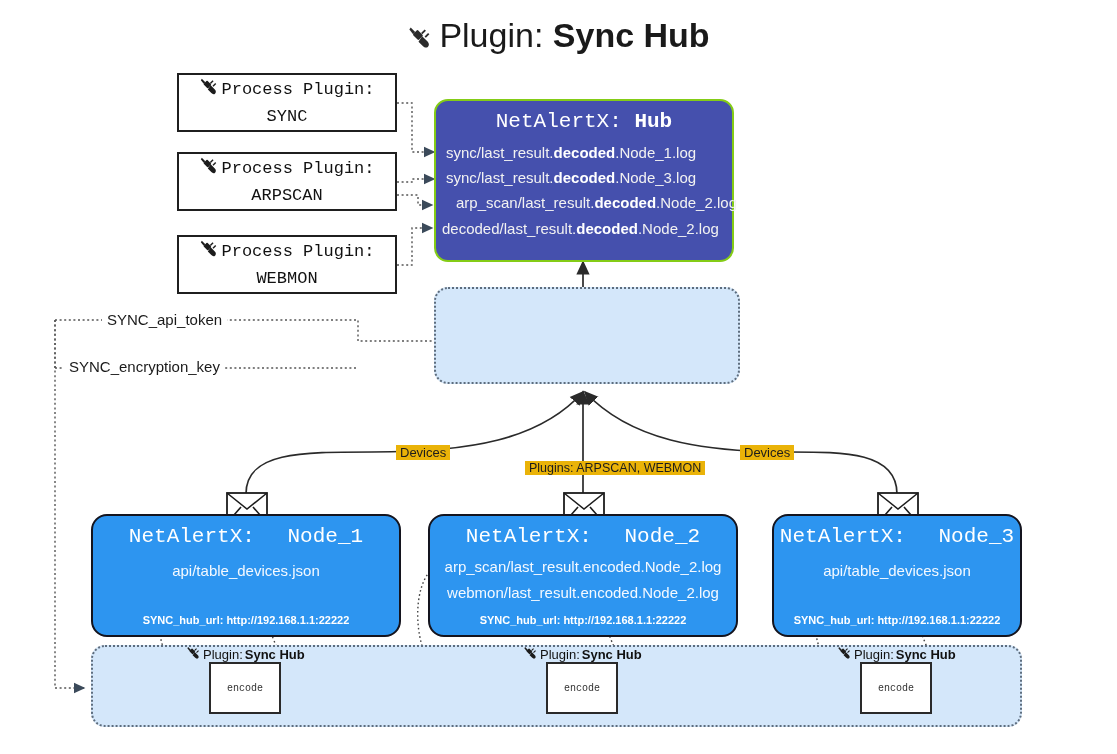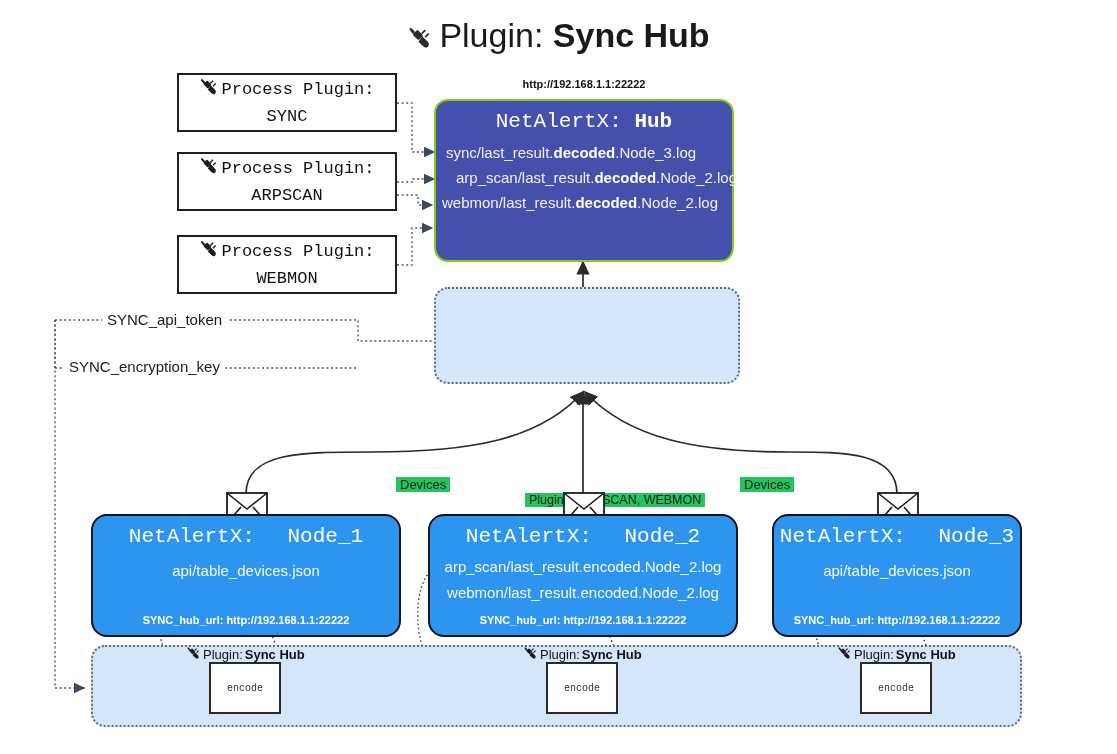--- a/index.html
+++ b/index.html
@@ -51,22 +51,22 @@
         box-sizing:border-box;color:#ffffff;}
   .node .n-title{text-align:center;margin-top:9px;font-size:21px;
         font-family:"Liberation Mono","DejaVu Sans Mono",monospace;white-space:nowrap;}
   .node .n-title b{font-weight:400;padding-left:20px;}
   .node .n-lines{margin-top:10px;text-align:center;}
   .node .n-line{font-size:15px;color:#f4f9ff;line-height:1.72;white-space:nowrap;}
   .node .n-foot{position:absolute;left:0;right:0;bottom:9px;text-align:center;
         font-size:11px;font-weight:700;color:#ffffff;white-space:nowrap;}
 
   
-  .flabel{position:absolute;background:#22c55e;font-size:13px;color:#1c1c1c;
-          white-space:nowrap;padding:0 4px;margin-top:32px;}
+  .flabel{position:absolute;background:#eab308;font-size:13px;color:#1c1c1c;
+          white-space:nowrap;padding:0 4px;}
   .flabel.sm{font-size:12.5px;}
   .keylabel{position:absolute;background:#ffffff;font-size:15px;color:#1a1a1a;
             white-space:nowrap;padding:0 5px;}
   .plabel{position:absolute;font-size:13px;color:#111;white-space:nowrap;
           display:flex;align-items:center;gap:2px;}
   .plabel b{font-weight:700;}
   .plabel .pnorm{font-weight:400;}
 
   .envicon{position:absolute;}
 </style>
@@ -186,36 +186,38 @@
           <rect x="14.4" y="5.0" width="1.7" height="4.6" transform="rotate(45 15.2 7.3)"></rect>
           <rect x="17.6" y="8.2" width="1.7" height="4.6" transform="rotate(45 18.4 10.5)"></rect>
         </g>
           </svg>
       </span>
       <span>Process Plugin:</span>
     </div>
     <div class="l2">WEBMON</div>
   </div>
 
-  <div class="hub-url" style="left:434px;top:78px;width:300px;">http://192.168.1.1:22222</div>
 
   <div class="hub" style="left:434px;top:99px;width:300px;height:163px;">
     <div class="hub-title">
       <span>NetAlertX:</span>
       <b>Hub</b>
     </div>
     <div class="rows">
+      <div class="row">
+        <span>sync/last_result.</span><b>decoded</b><span>.Node_1.log</span>
+      </div>
       <div class="row">
         <span>sync/last_result.</span><b>decoded</b><span>.Node_3.log</span>
       </div>
       <div class="row" style="padding-left:20px;">
         <span>arp_scan/last_result.</span><b>decoded</b><span>.Node_2.log</span>
       </div>
       <div class="row" style="padding-left:6px;">
-        <span>webmon/last_result.</span><b>decoded</b><span>.Node_2.log</span>
+        <span>decoded/last_result.</span><b>decoded</b><span>.Node_2.log</span>
       </div>
     </div>
   </div>
 
   <div class="lblue" style="left:434px;top:287px;width:306px;height:97px;"></div>
 
   <div class="keylabel" style="left:102px;top:311px;">SYNC_api_token</div>
   <div class="keylabel" style="left:64px;top:358px;">SYNC_encryption_key</div>
 
   <div class="flabel" style="left:396px;top:445px;">Devices</div>

